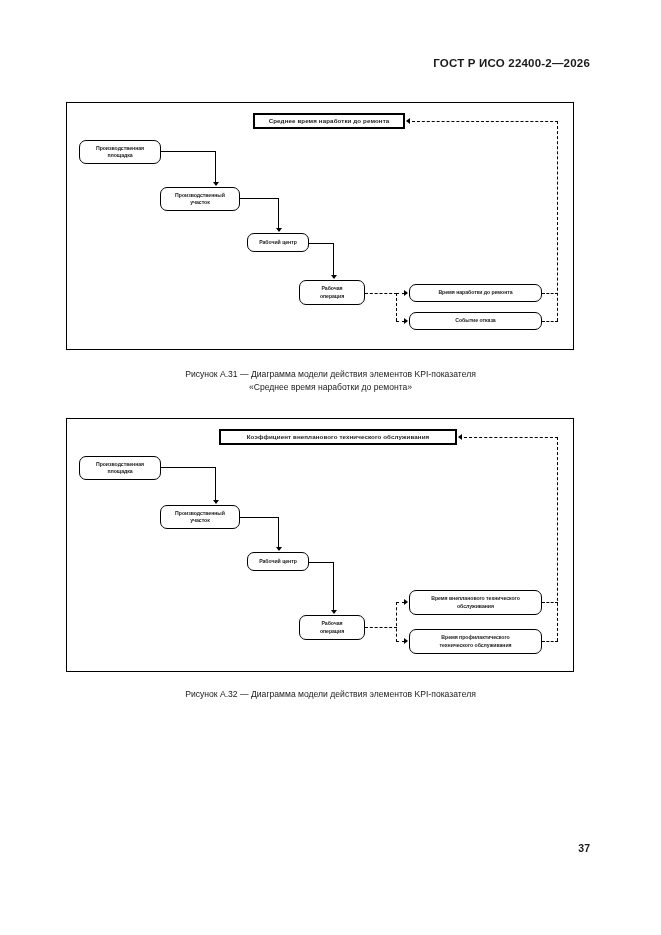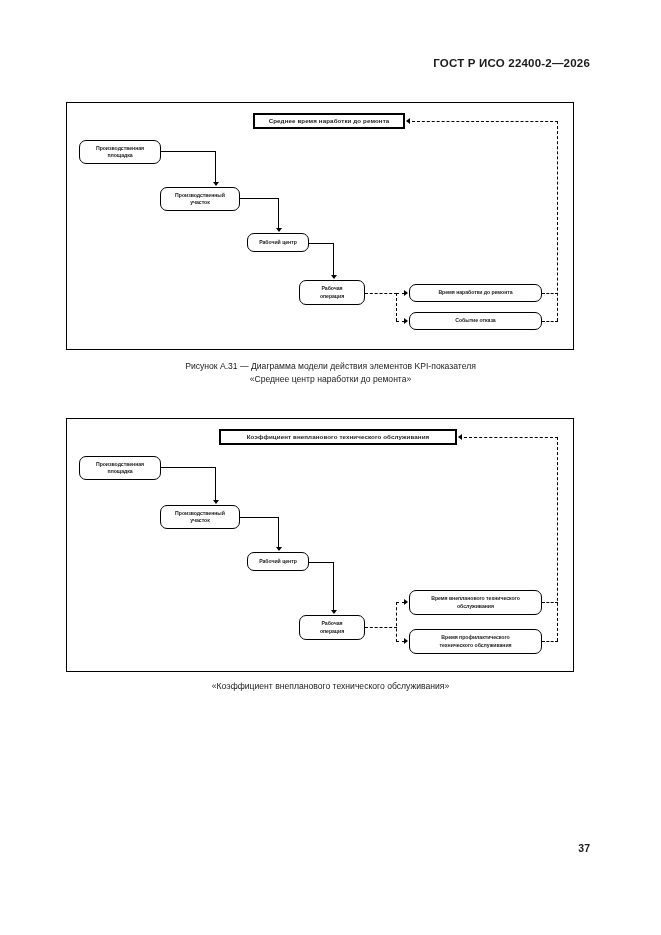--- a/index.html
+++ b/index.html
@@ -120,20 +120,21 @@
 
   
   .caption {
     position: absolute;
     width: 100%;
     left: 0;
     text-align: center;
     font-size: 8.6px;
     line-height: 1.52;
     color: #1a1a1a;
+    margin-top: 8px;
   }
   #caption-1 { top: 360px; }
   #caption-2 { top: 680px; }
   .caption-line { display: block; }
 </style>
 </head>
 <body>
 
 <div class="page-header">ГОСТ Р ИСО 22400-2—2026</div>
 
@@ -188,21 +189,21 @@
 
   <div class="dash-h" style="left:475px; top:190px; width:16px;"></div>
   <div class="dash-h" style="left:475px; top:218px; width:16px;"></div>
   <div class="dash-v" style="left:490px; top:18px; height:200px;"></div>
   <div class="dash-h" style="left:345px; top:18px; width:146px;"></div>
   <div class="arrow-left" style="left:339px; top:15px;"></div>
 </div>
 
 <div class="caption" id="caption-1">
   <span class="caption-line">Рисунок А.31 — Диаграмма модели действия элементов KPI-показателя</span>
-  <span class="caption-line">«Среднее центр наработки до ремонта»</span>
+  <span class="caption-line">«Среднее время наработки до ремонта»</span>
 </div>
 
 <div class="figure-frame" id="figure-2">
 
   <div class="node kpi-title" style="left:152px; top:10px; width:238px; height:16px;">Коэффициент внепланового технического обслуживания</div>
 
   <div class="node" style="left:12px; top:37px; width:82px; height:24px;">
     <span>Производственная площадка</span>
   </div>
 
@@ -258,16 +259,16 @@
   <div class="arrow-right" style="left:337px; top:219px;"></div>
 
   <div class="dash-h" style="left:475px; top:183px; width:16px;"></div>
   <div class="dash-h" style="left:475px; top:222px; width:16px;"></div>
   <div class="dash-v" style="left:490px; top:18px; height:204px;"></div>
   <div class="dash-h" style="left:397px; top:18px; width:94px;"></div>
   <div class="arrow-left" style="left:391px; top:15px;"></div>
 </div>
 
 <div class="caption" id="caption-2">
-  <span class="caption-line">«Коэффициент внепланового технического обслуживания»</span>
+  <span class="caption-line">Рисунок А.32 — Диаграмма модели действия элементов KPI-показателя</span>
 </div>
 
 <div class="page-number">37</div>
 
 </body></html>

